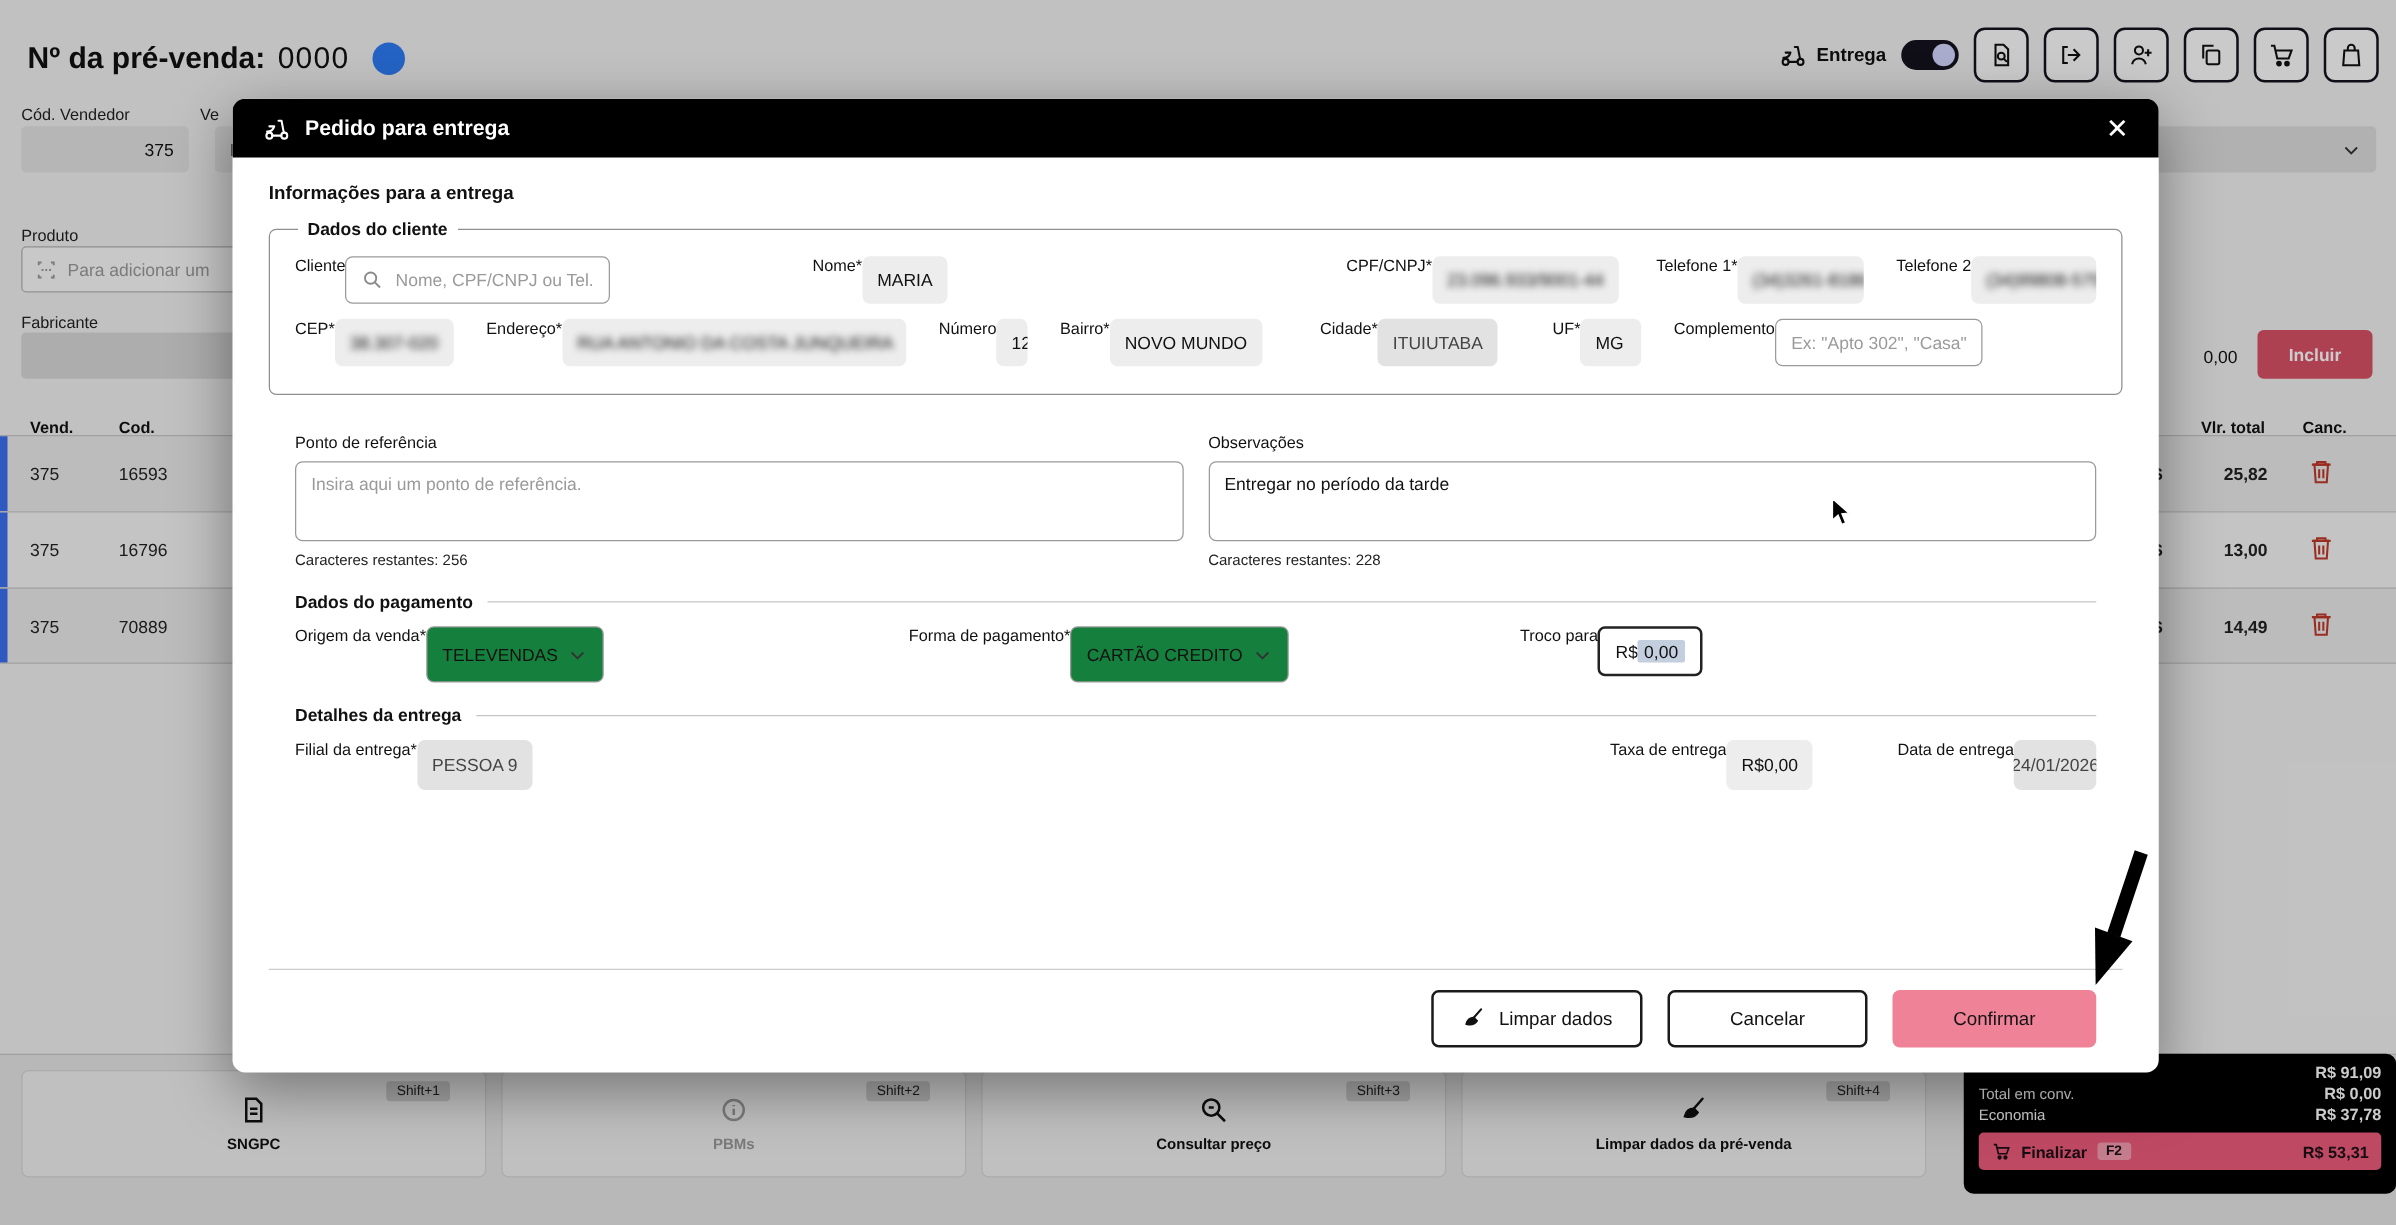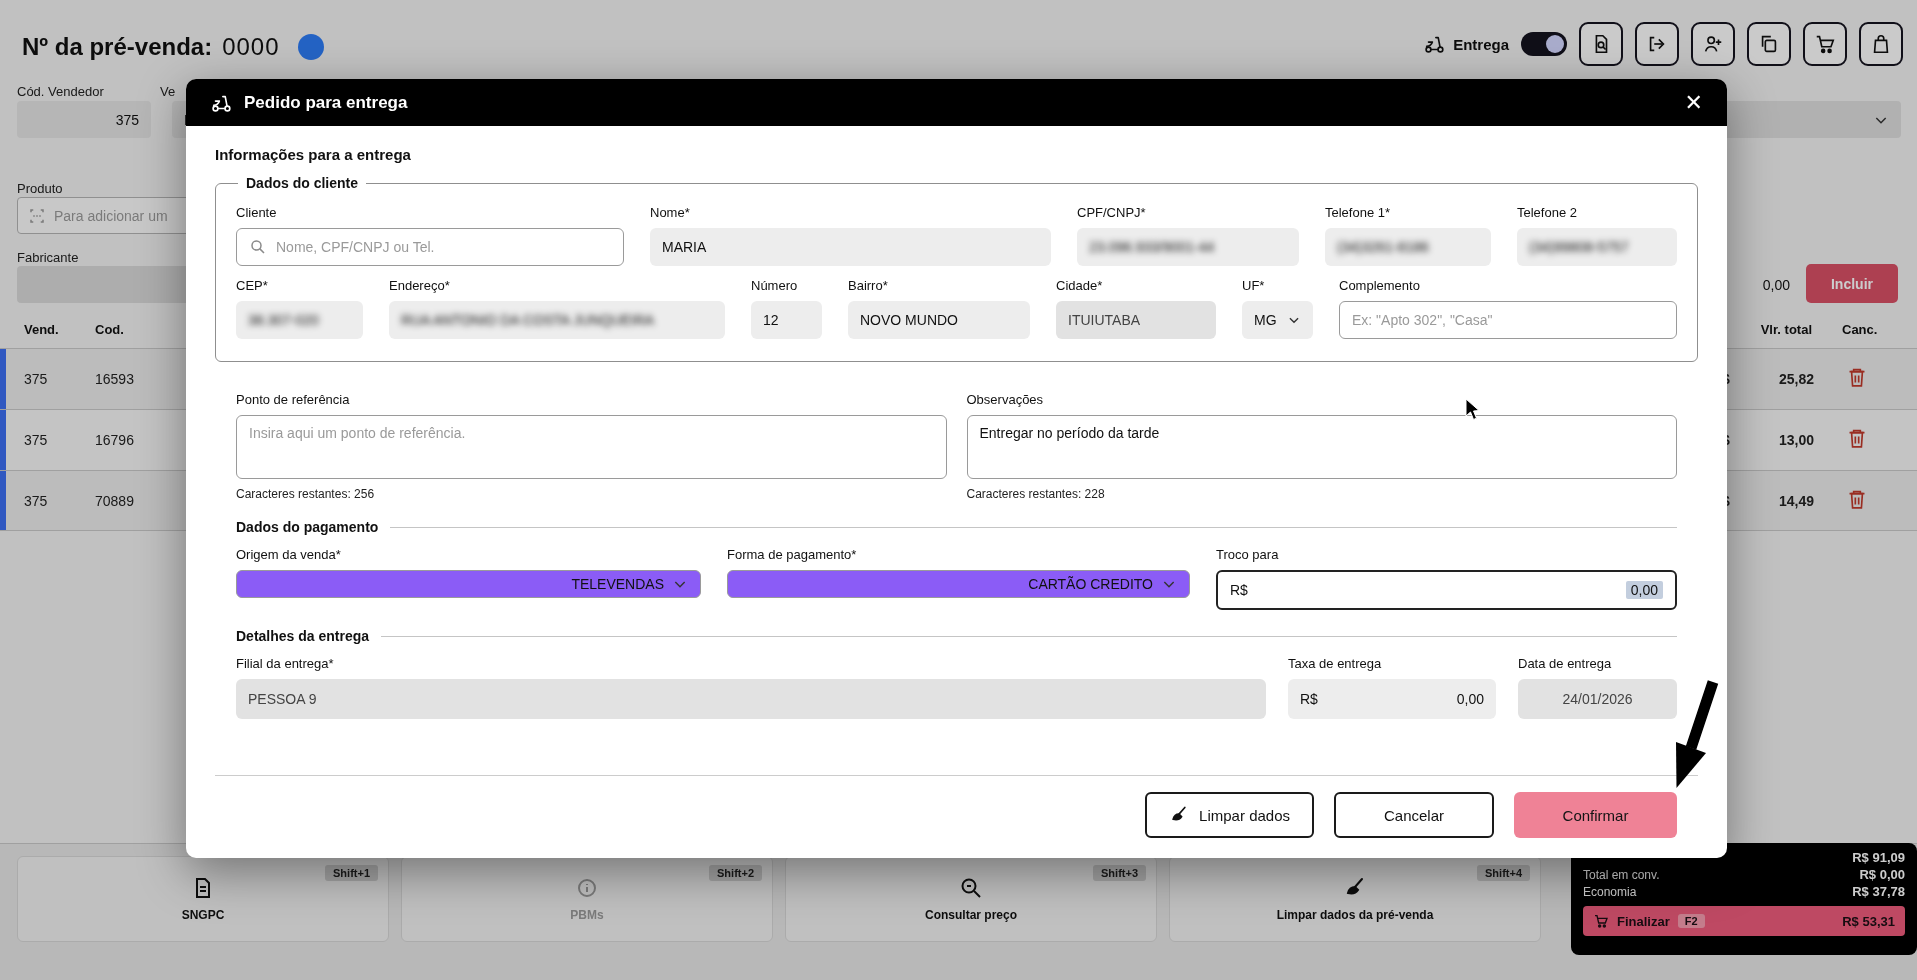--- a/index.html
+++ b/index.html
@@ -28,41 +28,41 @@
   #inp-vend2{left:172px;top:101px;width:330px;padding-left:12px}
   #vendor-bar{left:1495px;top:101px;width:406px;background:#dedede;justify-content:flex-end;padding-right:12px}
   #lbl-produto{left:17px;top:181px}
   #inp-produto{left:17px;top:197px;width:430px;background:#fbfbfb;border:1px solid #b5b5b5;padding-left:10px;gap:8px;color:#9a9a9a}
   #lbl-fabricante{left:17px;top:250px}
   #inp-fabricante{left:17px;top:266px;width:430px;background:#d9d9d9}
   #amount-000{position:absolute;left:1722px;top:277px;width:68px;text-align:right;font-size:14px}
   #btn-incluir{position:absolute;left:1806px;top:264px;width:92px;height:39px;background:#d95066;border:none;border-radius:5px;color:#fff;font-weight:bold;font-size:14px;cursor:pointer;font-family:inherit}
 
   .ptable-head{position:absolute;left:0;top:322px;width:1917px;height:26px;font-size:13px;font-weight:bold}
-  .th{position:absolute;top:0}
+  .th{position:absolute;top:12px}
   .th-vend{left:24px}.th-cod{left:95px}
   .th-vlr{left:1736px;width:76px;text-align:right}
   .th-canc{left:1842px}
   .ptable{position:absolute;left:0;top:348px;width:1917px}
   .prow{position:relative;height:61px;border-top:1px solid #c9c9c9;cursor:pointer}
   .prow:nth-child(odd){background:#ececec}
   .prow:nth-child(even){background:#f6f6f6}
   .prow:last-child{border-bottom:1px solid #c9c9c9}
   .prow::before{content:"";position:absolute;left:0;top:0;bottom:0;width:6px;background:#3d6ff2}
   .cell{position:absolute;top:50%;transform:translateY(-50%);font-size:14px;color:#222}
   .c-vend{left:24px}.c-cod{left:95px}
   .c-cur{left:1712px;font-weight:bold}
   .c-total{left:1738px;width:76px;text-align:right;font-weight:bold}
   .trash-btn{position:absolute;left:1847px;top:50%;transform:translateY(-50%);background:none;border:none;cursor:pointer}
 
   .bottom-zone{position:absolute;left:0;top:843px;width:1917px;height:137px;background:#e7e7e7;border-top:1px solid #c9c9c9}
   .shortcut-row{position:absolute;left:17px;top:856px;display:flex;gap:12px}
   .scut{position:relative;width:372px;height:86px;background:#f1f1f1;border:1px solid #d6d6d6;border-radius:6px;display:flex;flex-direction:column;align-items:center;justify-content:center;gap:8px;cursor:pointer;font-family:inherit}
   .scut .slabel{font-size:12px;font-weight:bold;color:#111}
-  .scut .sbadge{position:absolute;right:10px;top:8px;background:#cdcdcd;border-radius:3px;padding:2px 8px;font-size:11px;font-weight:bold;color:#222}
+  .scut .sbadge{position:absolute;right:28px;top:8px;background:#cdcdcd;border-radius:3px;padding:2px 8px;font-size:11px;font-weight:normal;color:#222}
   .scut.disabled .slabel{color:#9a9a9a}
 
   .summary{position:absolute;left:1571px;top:843px;width:346px;height:112px;background:#000;border-radius:8px;padding:7px 12px 10px;display:flex;flex-direction:column;gap:2px;color:#fff}
   .sum-line{display:flex;justify-content:space-between;align-items:baseline;font-size:12px}
   .sum-line .v{font-weight:bold;font-size:13px}
   .sum-line.first{justify-content:flex-end}
   .finalizar{margin-top:5px;height:30px;background:#ee5c7c;border-radius:4px;display:flex;align-items:center;padding:0 10px;gap:8px;cursor:pointer}
   .finalizar .flabel{font-weight:bold;font-size:13px;color:#1d1016}
   .fkey{background:rgba(255,255,255,0.4);border-radius:3px;padding:1px 7px;font-size:11px;font-weight:bold;color:#1d1016}
   .fval{margin-left:auto;font-weight:bold;font-size:13px;color:#1d1016}
@@ -71,21 +71,21 @@
   .backdrop{position:absolute;inset:0;background:rgba(0,0,0,0.2);z-index:50}
   .modal{position:absolute;left:186px;top:79px;width:1541px;height:779px;background:#fff;border-radius:10px;box-shadow:0 14px 48px rgba(0,0,0,0.4);display:flex;flex-direction:column;overflow:hidden;z-index:60}
   .mheader{height:47px;background:#000;display:flex;align-items:center;padding:0 24px;gap:12px;flex:0 0 auto;color:#fff}
   .mtitle{font-size:17px;font-weight:bold}
   .mclose{margin-left:auto;background:none;border:none;color:#fff;font-size:22px;cursor:pointer;line-height:1;font-family:inherit}
   .mbody{flex:1;display:flex;flex-direction:column;padding:18px 29px 20px;min-height:0}
   .info-title{font-size:15px;font-weight:bold;margin:2px 0 12px}
   fieldset.client{border:1px solid #8f8f8f;border-radius:6px;padding:2px 20px 22px}
   fieldset.client legend{font-size:14px;font-weight:bold;padding:0 8px;margin-left:2px}
   .frow{display:flex;gap:26px;margin-top:12px}
-  .fld{display:flex;flex-direction:column;min-width:0}
+  .fld{display:flex;min-width:0}
   .fld>label{font-size:13px;color:#111;margin-bottom:8px;white-space:nowrap}
   .ctrl{height:38px;border-radius:6px;font-size:14px;display:flex;align-items:center;padding:0 12px;color:#111;white-space:nowrap;overflow:hidden}
   .ctrl.filled{background:#ededed}
   .ctrl.disabled{background:#e2e2e2;color:#444}
   .ctrl.outlined{background:#fff;border:1px solid #9a9a9a}
   .ph{color:#9a9a9a}
   .redacted{filter:blur(3px)}
   .sel{justify-content:space-between;gap:8px}
   .w-cliente{width:388px}.w-nome{flex:1}.w-cpf{width:222px}.w-tel1{width:166px}.w-tel2{width:160px}
   .w-cep{width:127px}.w-end{width:336px}.w-num{width:71px}.w-bairro{width:182px}.w-cidade{width:160px}.w-uf{width:71px}.w-comp{flex:1}
@@ -94,21 +94,21 @@
   .ta-col{flex:1;display:flex;flex-direction:column}
   .ta-col>label{font-size:13px;margin-bottom:8px}
   .ta-box{height:64px;border:1px solid #9a9a9a;border-radius:6px;padding:9px 12px;font-size:14px;color:#111;background:#fff;resize:none;font-family:inherit;width:100%}
   .ta-box::placeholder{color:#9a9a9a}
   .ta-counter{font-size:12px;color:#222;margin-top:8px}
   .sec-head{display:flex;align-items:center;gap:12px;margin-top:18px}
   .sec-head .t{font-size:14px;font-weight:bold;white-space:nowrap}
   .sec-head .line{flex:1;height:1px;background:#c5c5c5}
   .pay-row{display:flex;gap:26px;margin-top:12px}
   .w-origem{width:465px}.w-forma{width:463px}.w-troco{flex:1}
-  .ctrl.select{background:#8b5cf6;border:1px solid #9a9a9a;height:28px;justify-content:flex-end;cursor:pointer}
+  .ctrl.select{background:#15803d;border:1px solid #9a9a9a;height:45px;justify-content:flex-end;cursor:pointer}
   .troco-ctrl{height:40px;border:2px solid #222;border-radius:6px;display:flex;align-items:center;padding:0 12px;font-size:14px}
   .troco-val{margin-left:auto;background:#c3cede;padding:1px 5px;border-radius:2px}
   .del-row{display:flex;gap:22px;margin-top:12px}
   .w-filial{flex:1}.w-taxa{width:208px}.w-data{width:159px}
   .money{justify-content:space-between}
   .center{justify-content:center}
   .mfooter-block{margin-top:auto}
   .mdivider{border-top:1px solid #ccc;margin-top:18px}
   .mfooter{display:flex;justify-content:flex-end;gap:20px;padding-top:16px}
   .btn{height:46px;border-radius:6px;font-size:15px;cursor:pointer;font-family:inherit;display:flex;align-items:center;justify-content:center}

